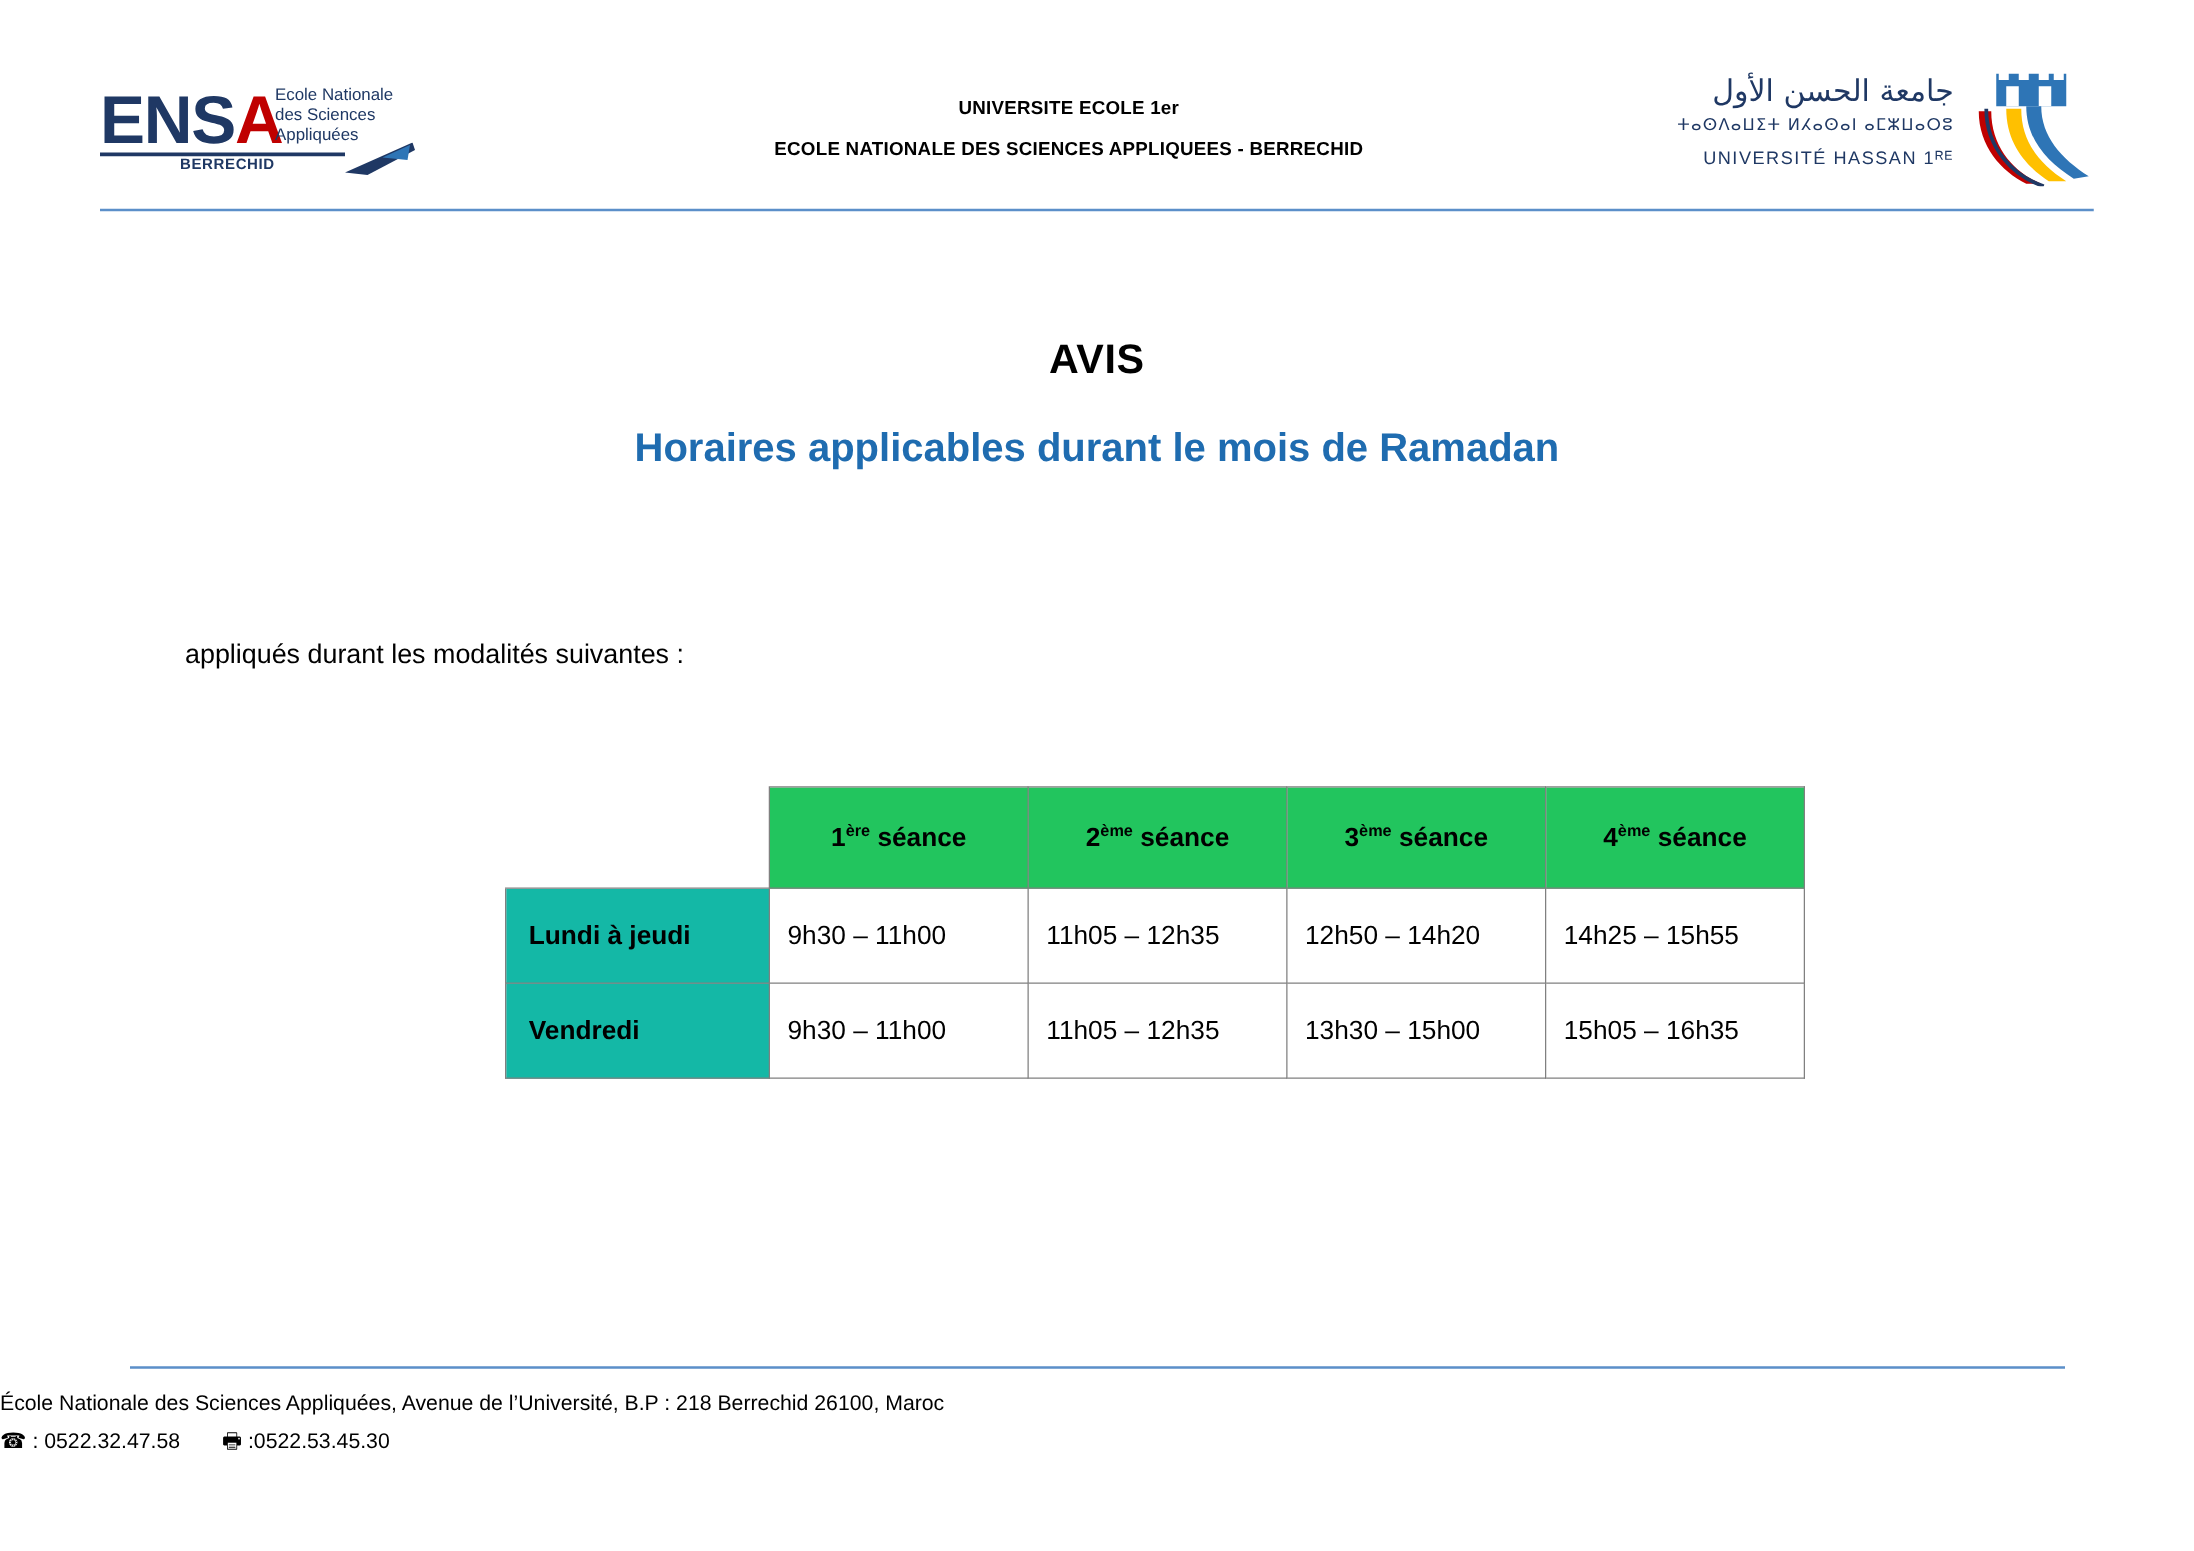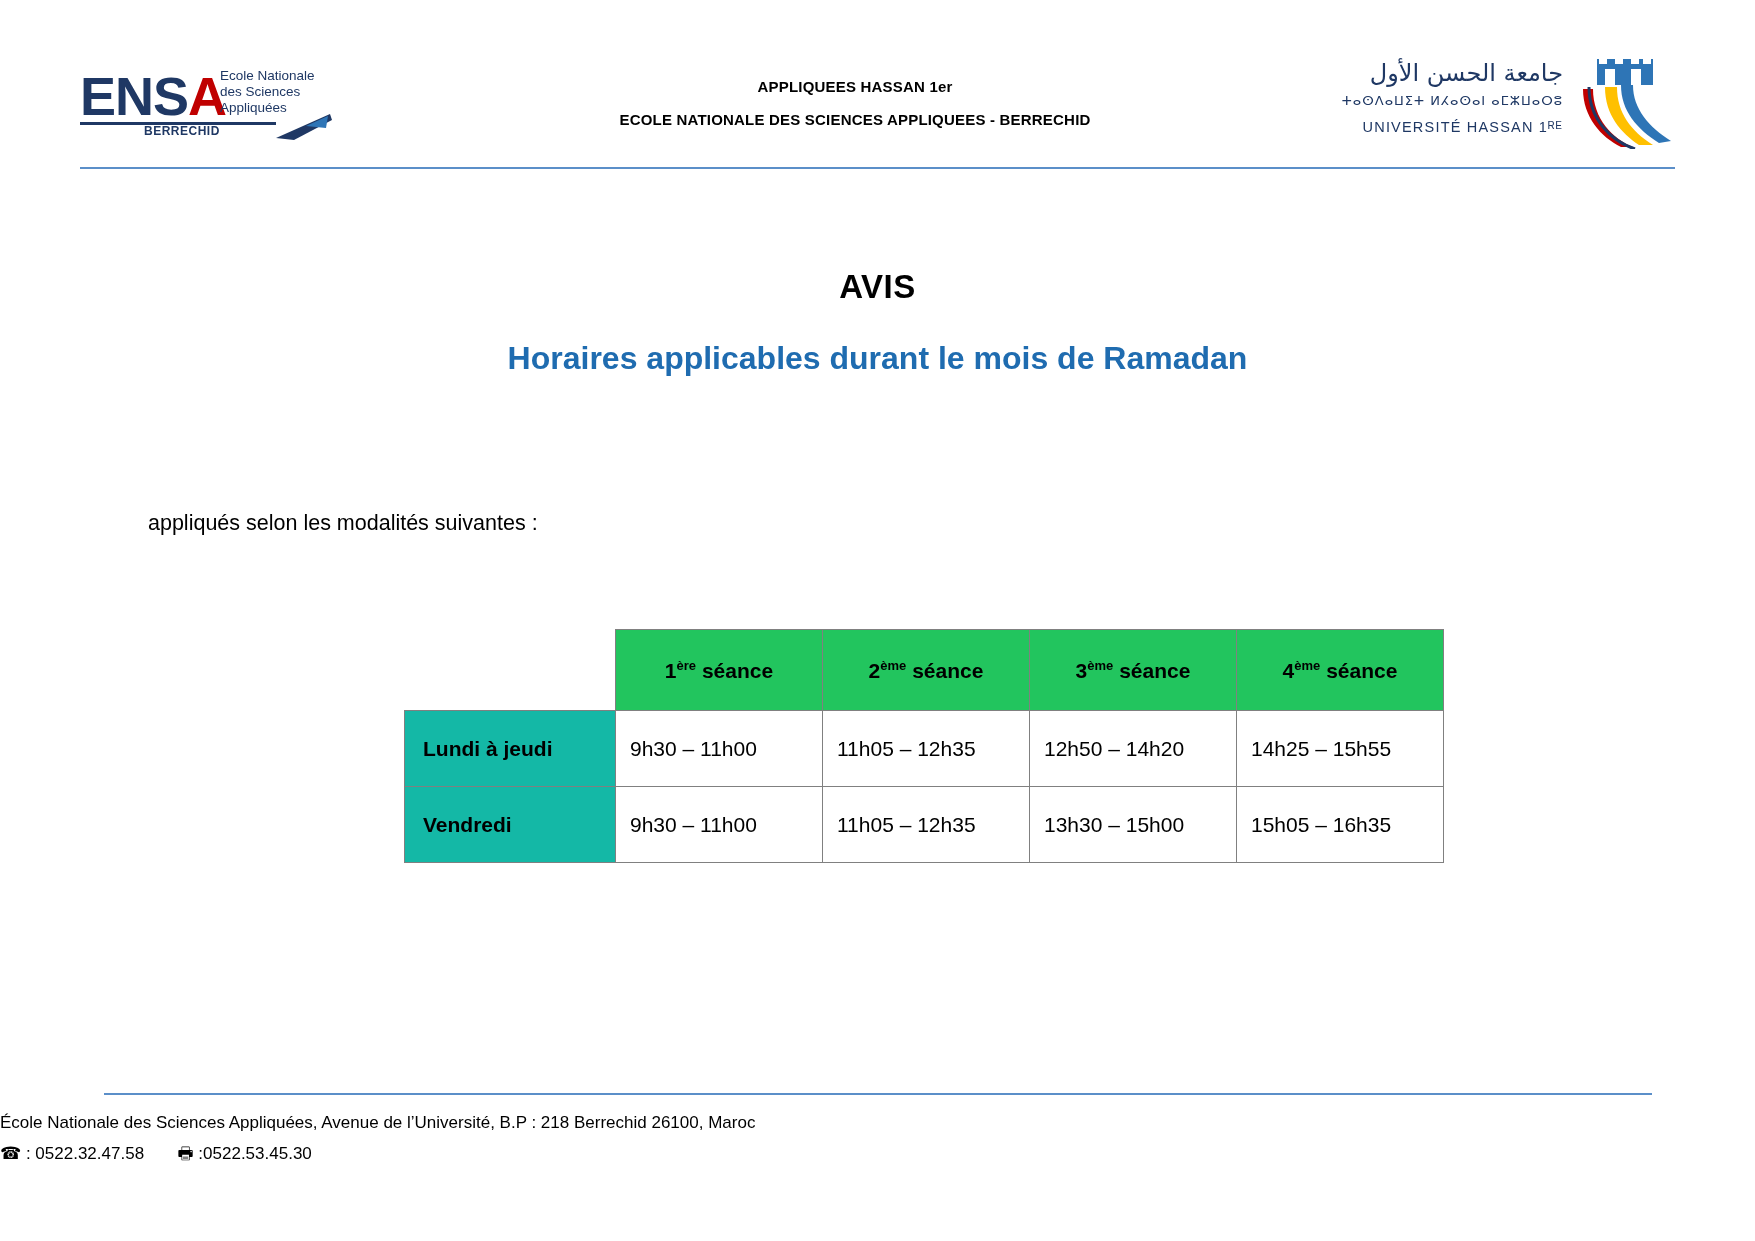--- a/index.html
+++ b/index.html
@@ -291,21 +291,21 @@
       </div>
       <div class="ensa-underline"></div>
       <div class="ensa-berrechid">BERRECHID</div>
       <svg class="ensa-swoosh" viewBox="0 0 56 26">
         <polygon points="0,24 54,0 56,6 18,26" fill="#1f3864"></polygon>
         <polygon points="30,12 52,2 50,14" fill="#2e75b6"></polygon>
       </svg>
     </div>
 
     <div class="header-center">
-      <div class="line1">APPLIQUEES HASSAN 1er</div>
+      <div class="line1">UNIVERSITE ECOLE 1er</div>
       <div class="line2">ECOLE NATIONALE DES SCIENCES APPLIQUEES - BERRECHID</div>
     </div>
 
     <div class="uh1-logo">
       <div class="uh1-ar">جامعة الحسن الأول</div>
       <div class="uh1-tif">ⵜⴰⵙⴷⴰⵡⵉⵜ ⵍⵃⴰⵙⴰⵏ ⴰⵎⵣⵡⴰⵔⵓ</div>
       <div class="uh1-fr">UNIVERSITÉ HASSAN 1ᴿᴱ</div>
       <svg class="uh1-mark" viewBox="0 0 100 92">
         <rect x="22" y="2" width="56" height="26" fill="#2e75b6"></rect>
         <rect x="24" y="0" width="8" height="7" fill="#ffffff"></rect>
@@ -320,21 +320,21 @@
         <path d="M14 30 C14 62, 36 84, 60 92" stroke="#1f3864" stroke-width="3" fill="none"></path>
       </svg>
     </div>
   </div>
   <div class="header-rule"></div>
 
   <div class="avis-title">AVIS</div>
   <div class="subtitle">Horaires applicables durant le mois de Ramadan</div>
 
   <div class="body-text">
-    <div class="line2">appliqués selon les modalités suivantes :</div>
+    <div class="line2">appliqués durant les modalités suivantes :</div>
   </div>
 
   <table class="sched-table">
     <thead>
       <tr>
         <th class="corner"></th>
         <th>
           <span>1</span><sup>ère</sup><span> séance</span>
         </th>
         <th>

